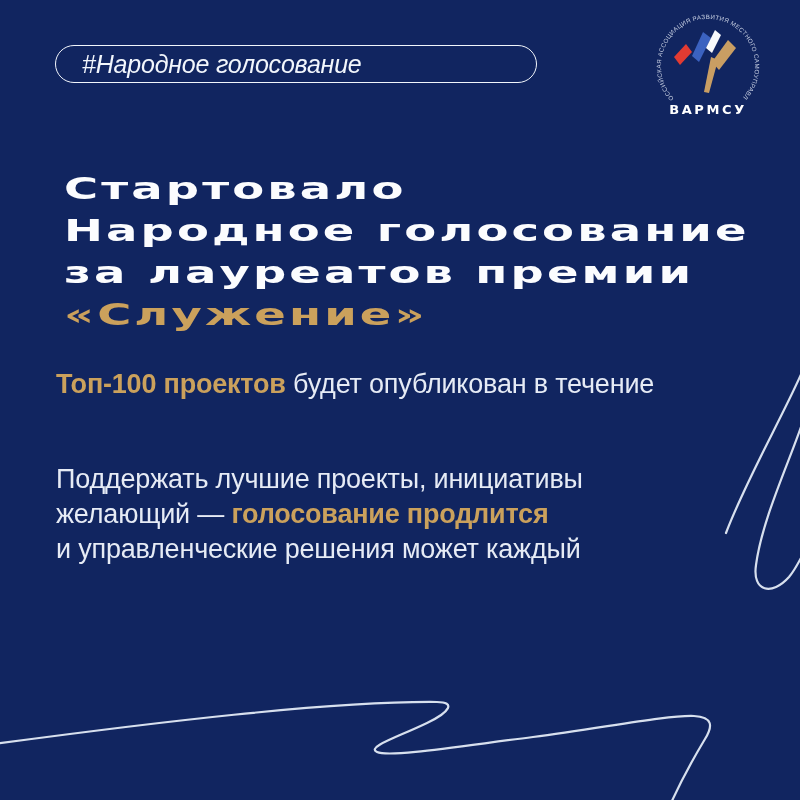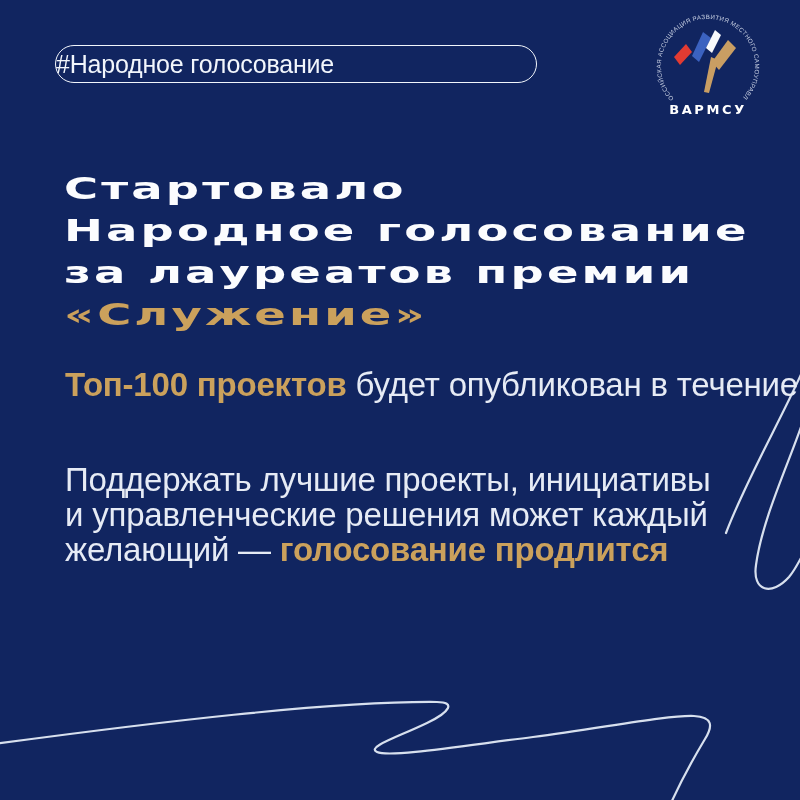--- a/index.html
+++ b/index.html
@@ -11,43 +11,43 @@
   .decor{position:absolute;left:0;top:0;width:800px;height:800px;pointer-events:none;}
   .swirl{fill:none;stroke:var(--line,#E3EAF5);stroke-width:2.2;stroke-linecap:round;opacity:.95;}
 
   
   .pill{
     position:absolute;left:55px;top:45px;width:482px;height:38px;
     border:1.5px solid var(--pill_border,#F2F6FC);border-radius:20px;
     box-sizing:border-box;display:flex;align-items:center;
   }
   .pill span{
-    font-size:25px;letter-spacing:-.2px;
-    color:var(--pill_text,#F2F6FC);white-space:nowrap;
+    padding-left:26px;font-size:25px;letter-spacing:-.2px;
+    color:var(--pill_text,#F2F6FC);white-space:nowrap;font-style:italic;
   }
 
   
   .logo{position:absolute;left:648px;top:4px;width:120px;height:120px;}
   .logo svg{width:120px;height:120px;}
   .arc-text{font-family:"Liberation Sans",sans-serif;font-size:6.2px;letter-spacing:.35px;
     fill:var(--logo_small_text,#C7CFE2);}
   .logo-abbr{font-family:"DejaVu Sans",sans-serif;font-size:13px;font-weight:bold;
     letter-spacing:2.6px;fill:#FFFFFF;}
 
   
   .heading{position:absolute;left:56px;top:160px;margin:8px;
     font-family:"DejaVu Sans",sans-serif;font-weight:bold;
     font-size:30px;line-height:42px;letter-spacing:2px;
     color:var(--white,#FBFCFE);}
   .heading .hl{display:block;transform:scaleX(1.55);transform-origin:left center;white-space:nowrap;}
   .gold{color:var(--gold,#CBA15C);}
 
   
-  .body{position:absolute;left:65px;margin:0;
-    font-size:33px;line-height:35px;letter-spacing:-.2px;
+  .body{position:absolute;left:56px;margin:0;
+    font-size:27px;line-height:35px;letter-spacing:-.2px;
     color:var(--body_text,#E6EBF5);}
   .p1{top:367px;}
   .p2{top:462px;}
   .line{display:block;white-space:nowrap;}
   .body b{font-weight:bold;color:var(--gold,#CBA15C);}
 </style>
 </head>
 <body>
 
 <div class="canvas">
@@ -87,17 +87,17 @@
     <span class="hl">за лауреатов премии</span>
     <span class="hl gold">«Служение»</span>
   </h1>
 
   <p class="body p1">
     <span class="line"><b>Топ-100 проектов</b><span> будет опубликован в течение</span></span>
   </p>
 
   <p class="body p2">
     <span class="line">Поддержать лучшие проекты, инициативы</span>
+    <span class="line"><span>желающий — </span><b>голосование продлится</b></span>
     <span class="line">и управленческие решения может каждый</span>
-    <span class="line"><span>желающий — </span><b>голосование продлится</b></span>
   </p>
 
 </div>
 
 </body></html>

